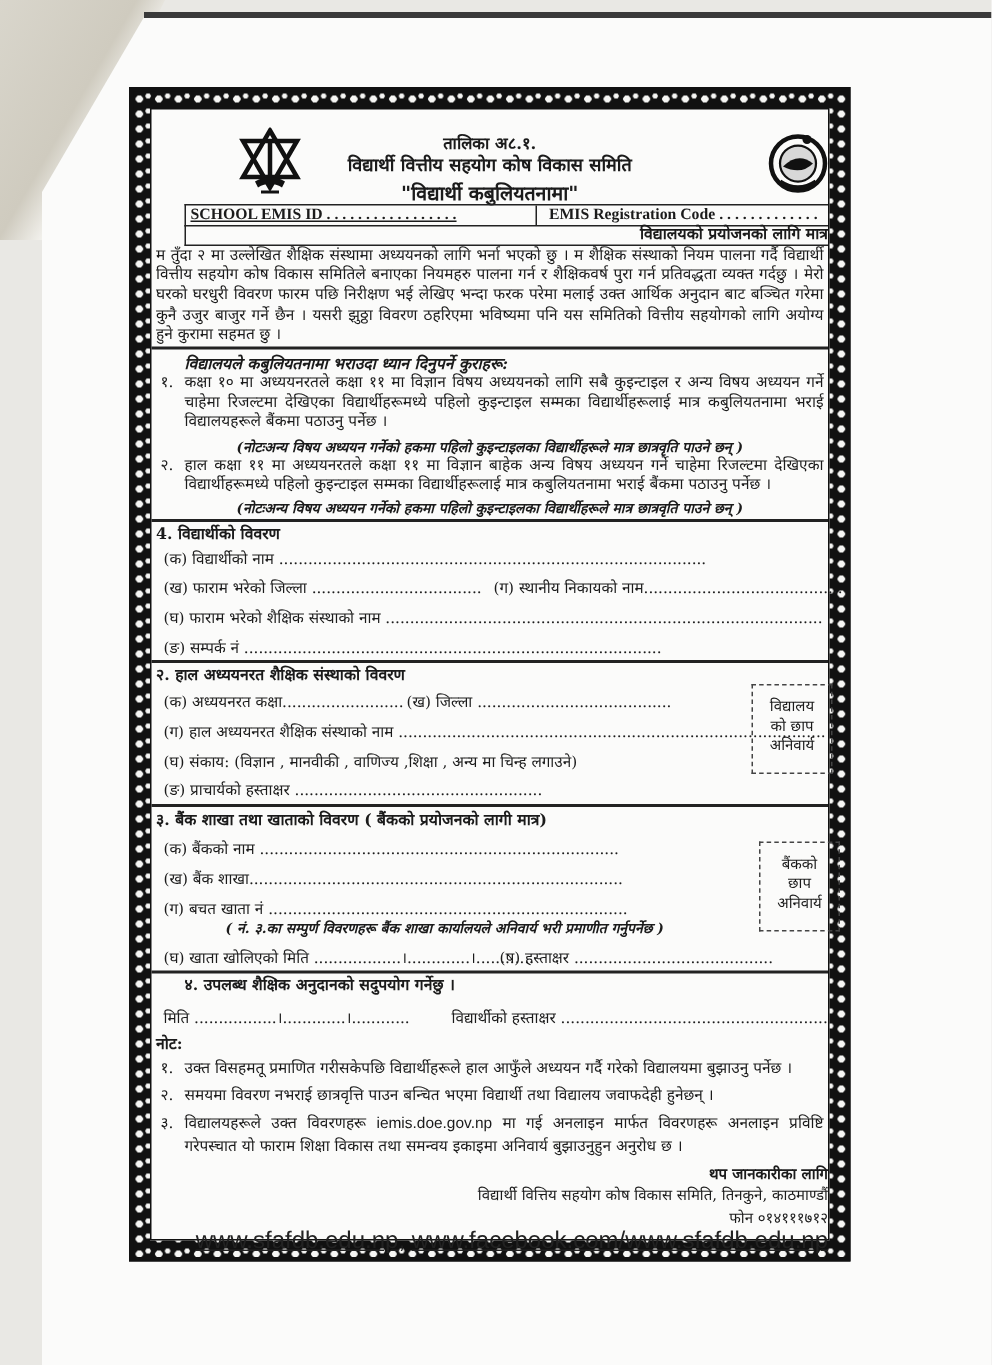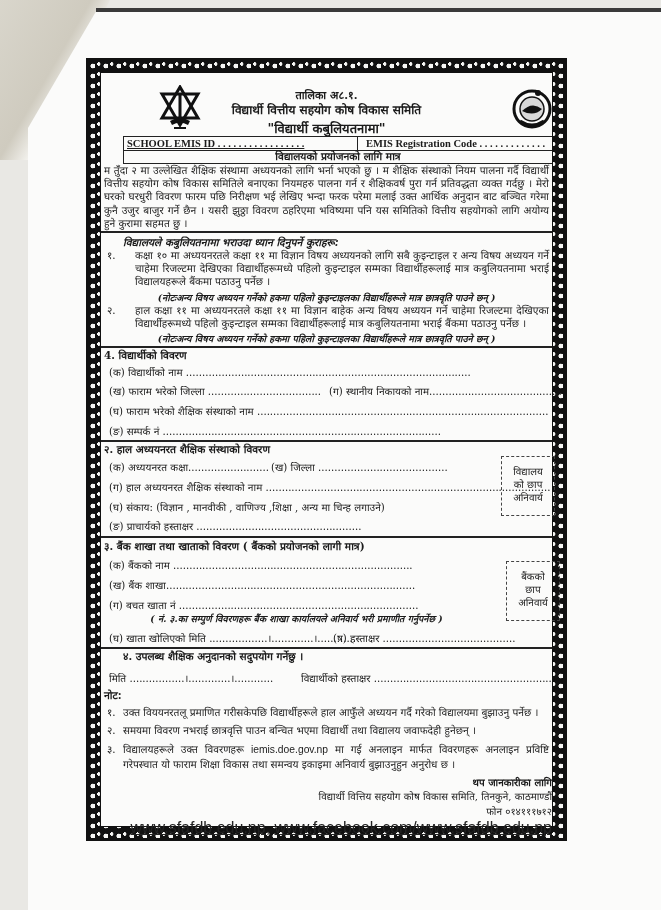--- a/index.html
+++ b/index.html
@@ -46,29 +46,29 @@
   .emisrow {
     position: absolute; left: 22px; right: 0; top: 63px; height: 13px;
     border-top: 1.5px solid #222; border-bottom: 1px solid #222; border-left: 1px solid #222;
     font-family: "Liberation Serif", serif; font-weight: bold; font-size: 10.5px;
   }
   .emis-left { position: absolute; left: 3px; top: 0; width: 230px; border-right: 1px solid #222; height: 13px; line-height: 13px; text-decoration: underline; }
   .emis-right { position: absolute; left: 242px; top: 0; line-height: 13px; }
   .schoolonly {
     position: absolute; left: 22px; right: 0; top: 77px; height: 13px; line-height: 13px;
     border-left: 1px solid #222; border-bottom: 1.5px solid #222;
-    text-align: center; font-size: 10.5px; font-weight: bold;
+    text-align: right; font-size: 10.5px; font-weight: bold;
   }
   .para { position: absolute; left: 3px; right: 3px; font-size: 10.3px; line-height: 13.2px; text-align: justify; }
   .p-intro { top: 91px; }
   .hline { position: absolute; left: 0; right: 0; height: 0; border-top: 2px solid #222; }
   .it-title { position: absolute; left: 22px; top: 162px; font-size: 10.5px; font-style: italic; font-weight: bold; }
   .list { position: absolute; left: 6px; right: 3px; font-size: 10.3px; line-height: 13.2px; }
   .list .num { position: absolute; left: 0; }
-  .list .txt { margin-left: 28px; text-align: justify; }
+  .list .txt { margin-left: 16px; text-align: justify; }
   .note-i { position: absolute; left: 0; right: 0; text-align: center; font-size: 9.3px; font-style: italic; font-weight: bold; }
   .sec-title { position: absolute; left: 3px; font-size: 10.5px; font-weight: bold; }
   .field { position: absolute; left: 8px; font-size: 10.2px; white-space: nowrap; }
   .stamp {
     position: absolute; width: 54px; height: 60px; border: 1px dashed #444;
     font-size: 10px; text-align: center; line-height: 13px; padding-top: 8px; box-sizing: border-box;
   }
   .note-list { position: absolute; left: 6px; right: 3px; font-size: 10.3px; line-height: 14px; }
   .footer { position: absolute; left: 0; right: 0; text-align: right; font-size: 10px; }
   .links { font-family: "Liberation Sans", sans-serif; font-size: 16px; }
@@ -168,21 +168,21 @@
 
     <div class="hline" style="top:574px"></div>
 
     <div class="sec-title" style="top:576px; left:22px">४. उपलब्ध शैक्षिक अनुदानको सदुपयोग गर्नेछु ।</div>
     <div class="field" style="top:598px">मिति .................।.............।............</div>
     <div class="field" style="top:598px; left:200px">विद्यार्थीको हस्ताक्षर .......................................................</div>
 
     <div class="sec-title" style="top:615px">नोट:</div>
     <div class="note-list" style="top:632px">
       <span style="position:absolute;left:0">१.</span>
-      <div style="margin-left:16px">उक्त विययनरतलू प्रमाणित गरीसकेपछि विद्यार्थीहरूले हाल आफुँले अध्ययन गर्दै गरेको विद्यालयमा बुझाउनु पर्नेछ ।</div>
+      <div style="margin-left:16px">उक्त विसहमतू प्रमाणित गरीसकेपछि विद्यार्थीहरूले हाल आफुँले अध्ययन गर्दै गरेको विद्यालयमा बुझाउनु पर्नेछ ।</div>
     </div>
     <div class="note-list" style="top:650px">
       <span style="position:absolute;left:0">२.</span>
       <div style="margin-left:16px">समयमा विवरण नभराई छात्रवृत्ति पाउन बन्चित भएमा विद्यार्थी तथा विद्यालय जवाफदेही हुनेछन् ।</div>
     </div>
     <div class="note-list" style="top:669px">
       <span style="position:absolute;left:0">३.</span>
       <div style="margin-left:16px; text-align:justify"><span>विद्यालयहरूले उक्त विवरणहरू </span><span class="sans">iemis.doe.gov.np</span><span> मा गई अनलाइन मार्फत विवरणहरू अनलाइन प्रविष्टि गरेपस्चात यो फाराम शिक्षा विकास तथा समन्वय इकाइमा  अनिवार्य बुझाउनुहुन अनुरोध छ ।</span></div>
     </div>
 

